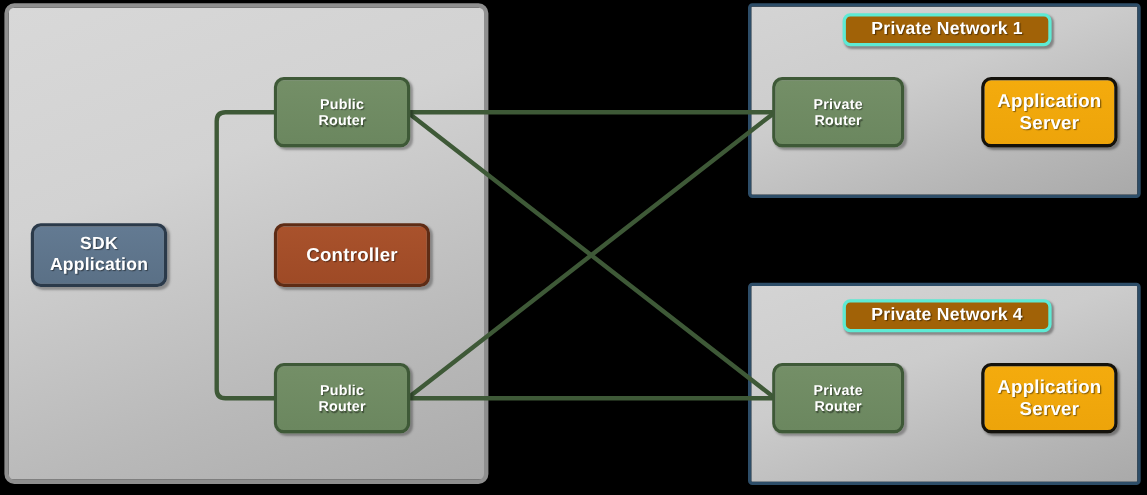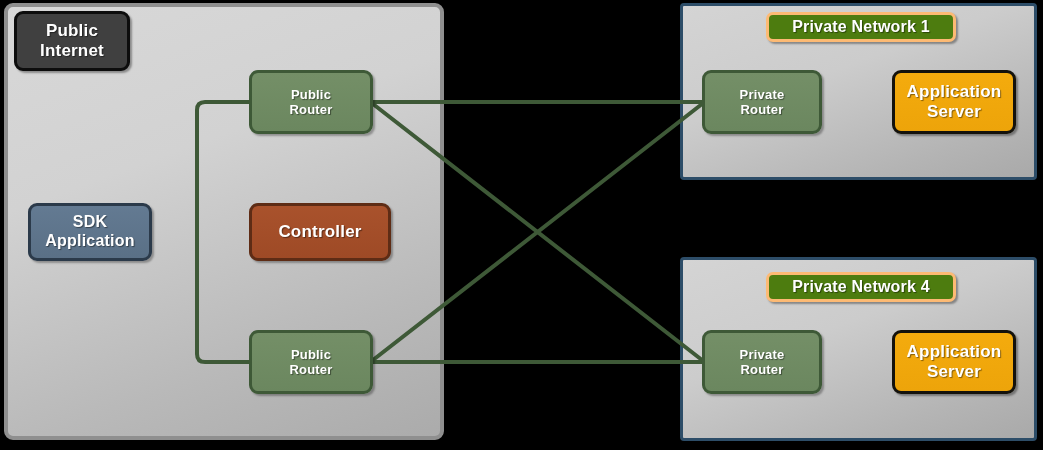--- a/index.html
+++ b/index.html
@@ -63,22 +63,22 @@
   }
 
   .label-badge {
     background: #404040;
     border: 3px solid #0d0d0d;
     border-radius: 9px;
     font-size: 17px;
     box-shadow: 2px 2px 2px rgba(0,0,0,0.35);
   }
   .net-badge {
-    background: #4d7c0f;
-    border: 3px solid #fdba74;
+    background: #a16207;
+    border: 3px solid #5eead4;
     border-radius: 7px;
     font-size: 16px;
     box-shadow: 2px 2px 2px rgba(0,0,0,0.35);
   }
   .node-router {
     background: linear-gradient(180deg, #748f67 0%, #6b875f 100%);
     border: 3px solid #3e5937;
     font-size: 13px;
     box-shadow: 2px 2px 2px rgba(0,0,0,0.3);
   }
@@ -142,23 +142,20 @@
   <svg id="links" viewBox="0 0 1043 450" width="1043" height="450" xmlns="http://www.w3.org/2000/svg">
     <path class="link" d="M 373 102 L 702 102"></path>
     <path class="link" d="M 373 362 L 702 362"></path>
     <path class="link" d="M 373 104 L 702 360"></path>
     <path class="link" d="M 373 360 L 702 104"></path>
     <path class="link" d="M 249 102 L 205 102 Q 197 102 197 110 L 197 354 Q 197 362 205 362 L 249 362"></path>
   </svg>
 
   <div class="zone zone-public"></div>
 
-  <div class="node label-badge pos-public-internet">
-    <span>Public Internet</span>
-  </div>
 
   <div class="node node-sdk pos-sdk-app">
     <span>
       <span>SDK</span><br>
       <span>Application</span>
     </span>
   </div>
 
   <div class="node node-controller pos-controller">
     <span>Controller</span>

